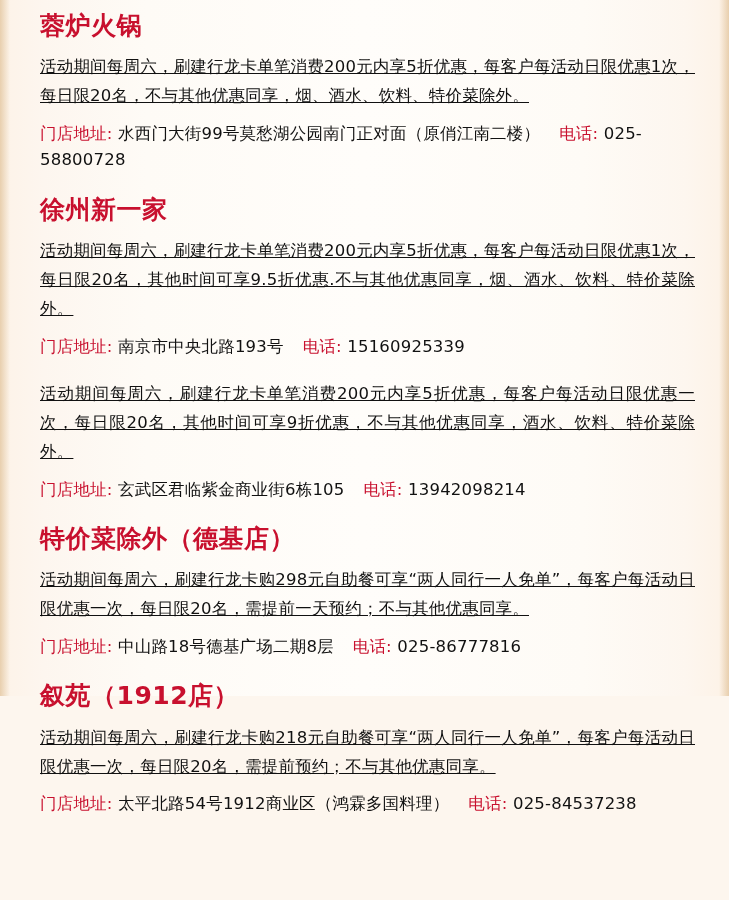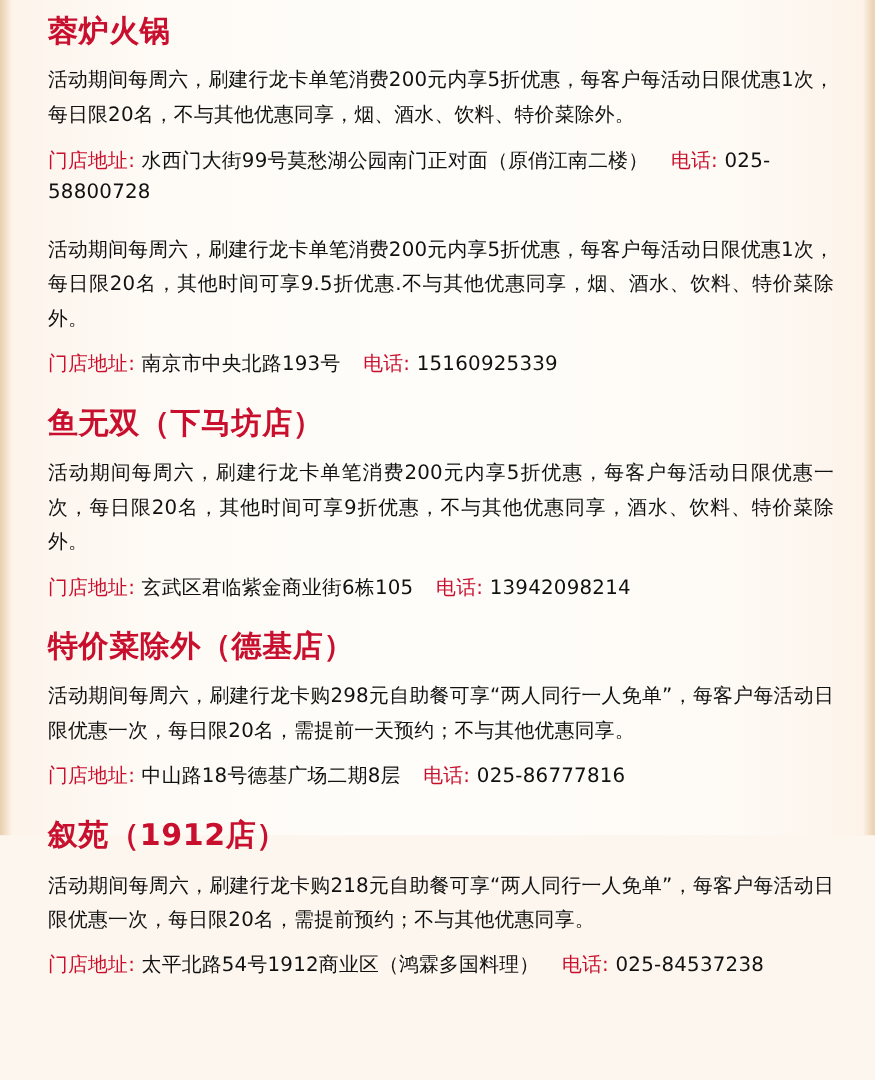--- a/index.html
+++ b/index.html
@@ -47,20 +47,21 @@
     letter-spacing: 0.5px;
     margin: 0 0 12px 0;
   }
   .entry-desc {
     font-size: 16.5px;
     line-height: 1.75;
     color: #111;
     margin: 0 0 10px 0;
     letter-spacing: 0.2px;
     text-align: justify;
+    text-decoration: underline;
   }
   .entry-footer {
     font-size: 16.5px;
     line-height: 1.6;
     color: #111;
     letter-spacing: 0.2px;
   }
   .label-red {
     color: #c8102e;
   }
@@ -88,32 +89,32 @@
     <div class="entry-footer">
       <span class="label-red">门店地址:</span>
       <span class="addr-val">水西门大街99号莫愁湖公园南门正对面（原俏江南二楼）</span>
       <span class="sep"></span>
       <span class="label-red">电话:</span>
       <span class="phone-val">025-58800728</span>
     </div>
   </div>
 
   <div class="entry">
+    <h2 class="entry-title">徐州新一家</h2>
     <p class="entry-desc">活动期间每周六，刷建行龙卡单笔消费200元内享5折优惠，每客户每活动日限优惠1次，每日限20名，其他时间可享9.5折优惠.不与其他优惠同享，烟、酒水、饮料、特价菜除外。</p>
     <div class="entry-footer">
       <span class="label-red">门店地址:</span>
       <span class="addr-val">南京市中央北路193号</span>
       <span class="sep"></span>
       <span class="label-red">电话:</span>
       <span class="phone-val">15160925339</span>
     </div>
   </div>
 
   <div class="entry">
-    <h2 class="entry-title">鱼无双（下马坊店）</h2>
     <p class="entry-desc">活动期间每周六，刷建行龙卡单笔消费200元内享5折优惠，每客户每活动日限优惠一次，每日限20名，其他时间可享9折优惠，不与其他优惠同享，酒水、饮料、特价菜除外。</p>
     <div class="entry-footer">
       <span class="label-red">门店地址:</span>
       <span class="addr-val">玄武区君临紫金商业街6栋105</span>
       <span class="sep"></span>
       <span class="label-red">电话:</span>
       <span class="phone-val">13942098214</span>
     </div>
   </div>
 

